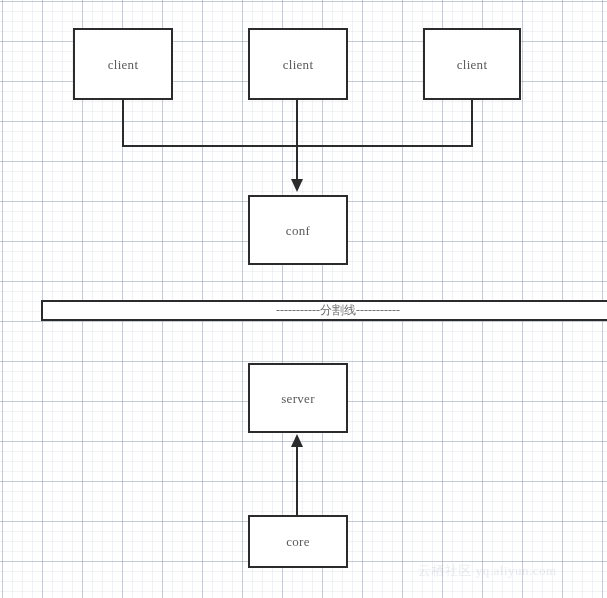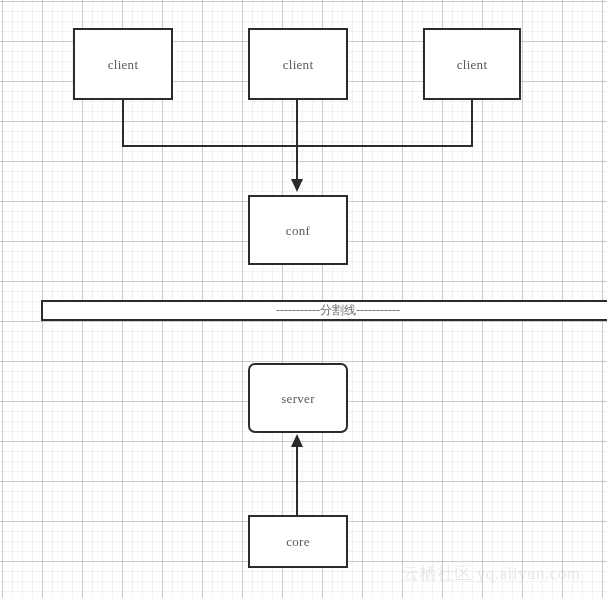--- a/index.html
+++ b/index.html
@@ -81,25 +81,26 @@
     font-size: 12px;
     color: #6b6b6b;
     letter-spacing: 0px;
     white-space: nowrap;
     user-select: none;
   }
 
   
   .watermark {
     position: absolute;
-    font-size: 17px;
+    font-size: 13px;
     color: rgba(120,130,145,0.17);
     white-space: nowrap;
     user-select: none;
     letter-spacing: 0.5px;
+    padding-left: 16px;
   }
 </style>
 </head>
 <body>
 
 <div id="canvas">
 
   <div class="node" style="left:73px; top:28px; width:100px; height:72px;">
     <span class="node-label">client</span>
   </div>
@@ -122,21 +123,21 @@
   <div class="arrow-head arrow-down" style="left:291px; top:179px;"></div>
 
   <div class="node" style="left:248px; top:195px; width:100px; height:70px;justify-content:center;">
     <span class="node-label">conf</span>
   </div>
 
   <div class="divider-bar" style="left:41px; top:300px; width:594px; height:21px;">
     <span class="divider-label">-----------分割线-----------</span>
   </div>
 
-  <div class="node" style="left:248px; top:363px; width:100px; height:70px;border-radius:7px;">
+  <div class="node" style="left:248px; top:363px; width:100px; height:70px;">
     <span class="node-label">server</span>
   </div>
 
   <div class="seg-v" style="left:296px; top:446px; height:69px;"></div>
   <div class="arrow-head arrow-up" style="left:291px; top:434px;"></div>
 
   <div class="node" style="left:248px; top:515px; width:100px; height:53px;">
     <span class="node-label">core</span>
   </div>
 

